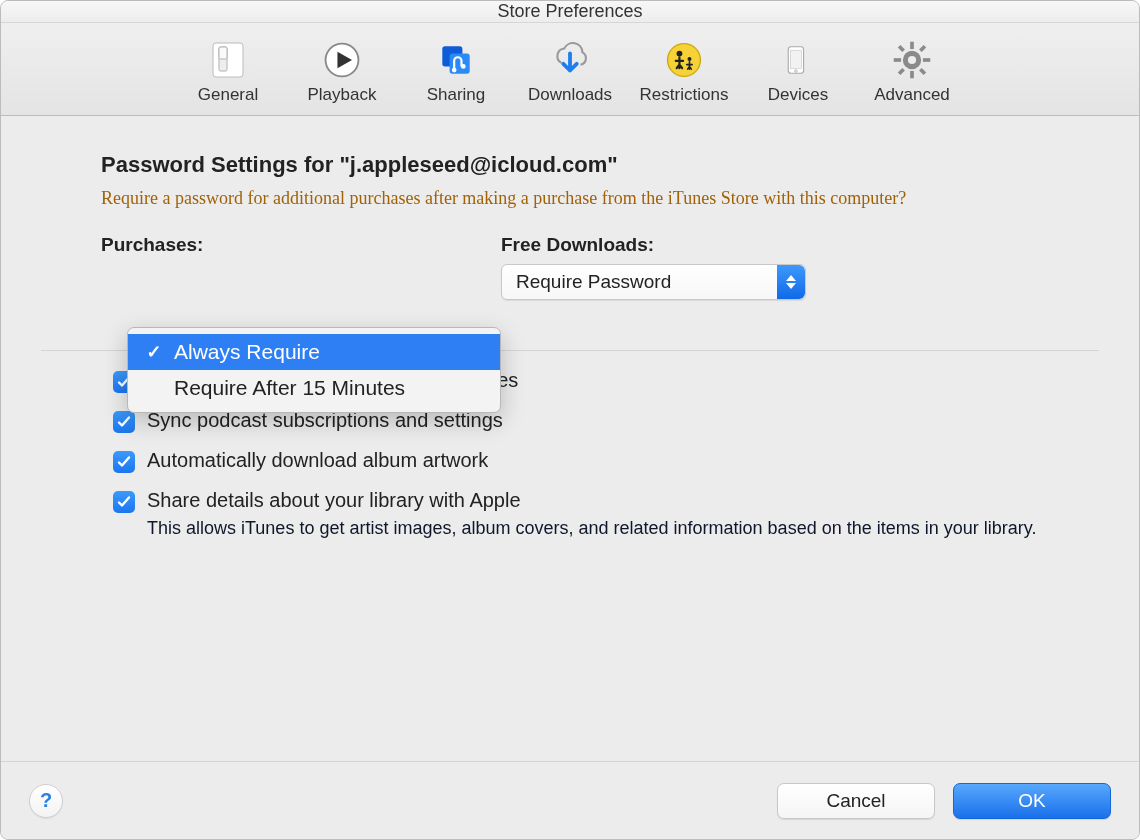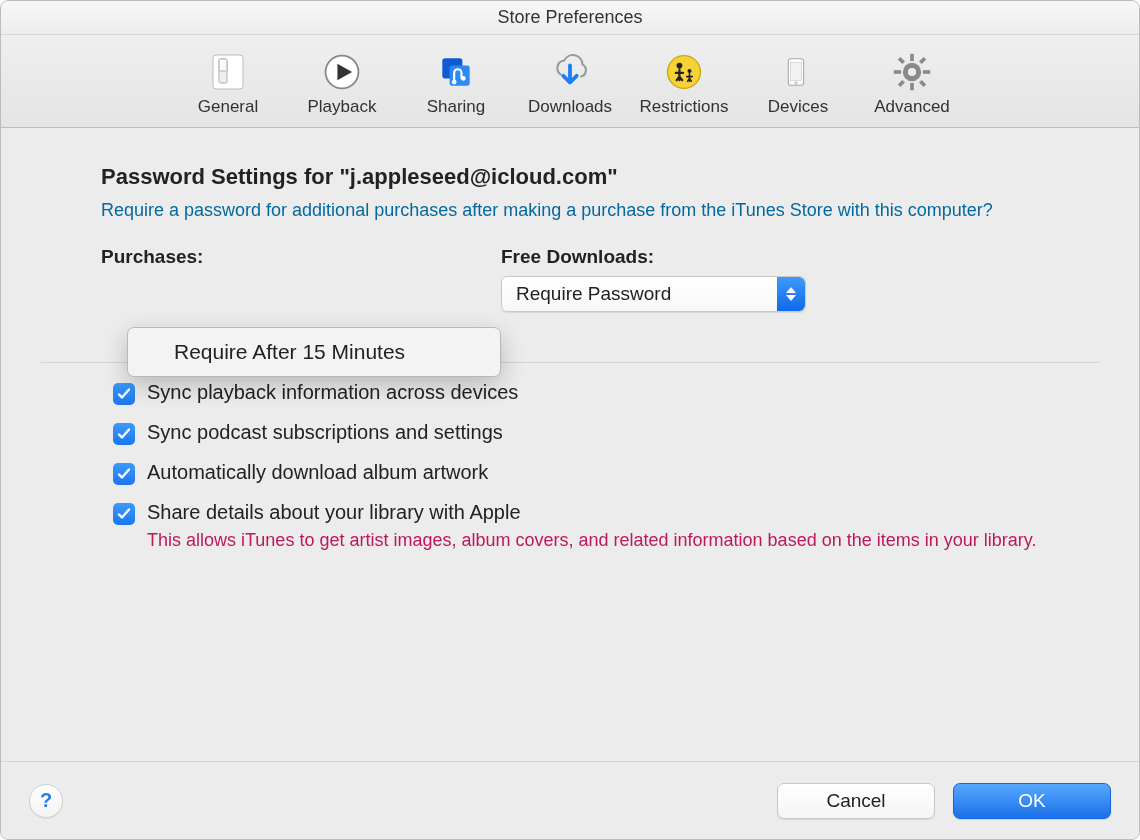--- a/index.html
+++ b/index.html
@@ -12,21 +12,21 @@
     height: 840px;
     background: #ececec;
     border: 1px solid #bcbcbc;
     border-radius: 8px;
     overflow: hidden;
     position: relative;
     display: flex;
     flex-direction: column;
   }
   .titlebar {
-    height: 34px;
+    height: 22px;
     display: flex;
     align-items: center;
     justify-content: center;
     background: linear-gradient(#f7f7f7, #ededed);
     border-bottom: 1px solid #d6d6d6;
     font-size: 18px;
     color: #333;
   }
   .toolbar {
     display: flex;
@@ -66,23 +66,24 @@
     position: relative;
   }
   .section-title {
     font-size: 22px;
     font-weight: 600;
     color: #222;
     margin-bottom: 8px;
   }
   .section-desc {
     font-size: 18px;
-    color: #0369a1;
+    color: #a16207;
     line-height: 1.35;
     margin-bottom: 24px;
+    font-family: Liberation Serif, serif;
   }
   .row-labels {
     display: flex;
     gap: 0;
   }
   .col-left { width: 400px; }
   .col-right { flex: 1; }
   .field-label {
     font-size: 19px;
     color: #222;
@@ -144,21 +145,21 @@
     flex-shrink: 0;
     margin-top: 2px;
   }
   .checkbox svg { width: 16px; height: 16px; }
   .checkbox-label {
     font-size: 20px;
     color: #222;
   }
   .checkbox-sub {
     font-size: 18px;
-    color: #be185d;
+    color: #0f172a;
     margin-top: 4px;
     line-height: 1.35;
   }
   .footer {
     height: 78px;
     border-top: 1px solid #d4d4d4;
     display:flex;
     align-items:center;
     padding: 0 28px;
     background:#ececec;
@@ -419,19 +420,23 @@
     <div class="footer-spacer"></div>
     <div class="btn">
       <span>Cancel</span>
     </div>
     <div class="btn primary">
       <span>OK</span>
     </div>
   </div>
 
   <div class="dropdown">
+    <div class="dropdown-item selected">
+      <span class="check-slot visible"></span>
+      <span>Always Require</span>
+    </div>
     <div class="dropdown-item">
       <span class="check-slot"></span>
       <span>Require After 15 Minutes</span>
     </div>
   </div>
 
 </div>
 
 </body></html>

